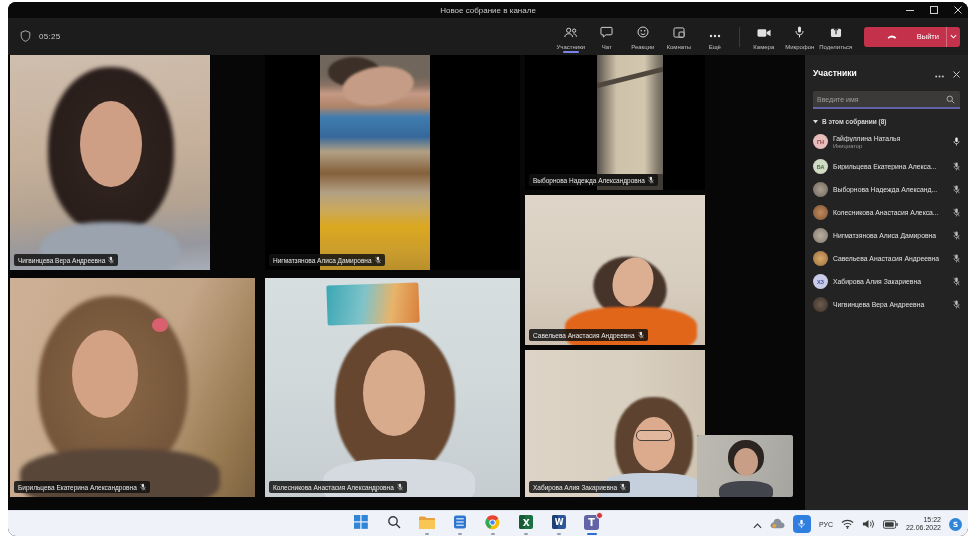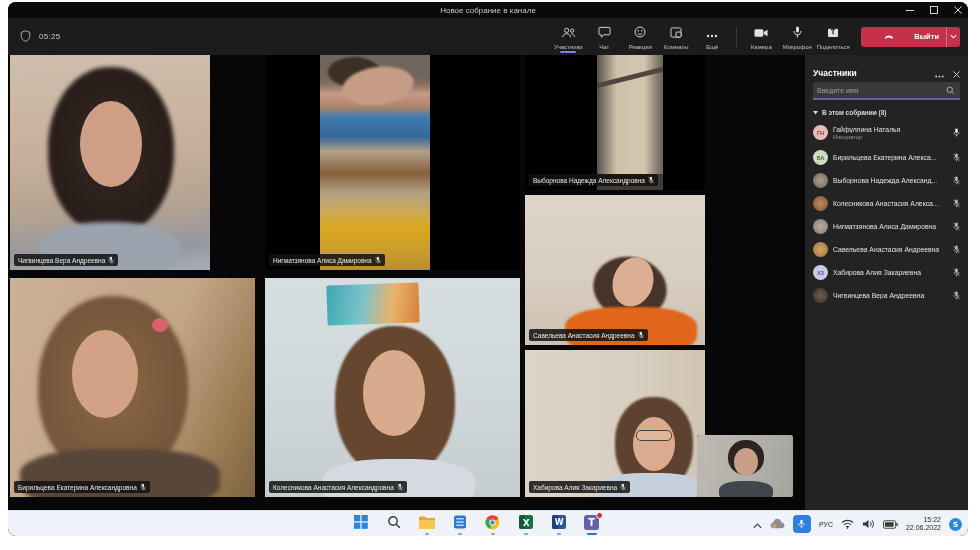--- a/index.html
+++ b/index.html
@@ -16,39 +16,39 @@
   .mtoolbar { position:relative; height:37px; background:#1d1c1c; display:flex; align-items:center; }
   .mt-left { display:flex; align-items:center; gap:8px; padding-left:12px; }
   .timer { font-size:8px; color:#c8c8c8; letter-spacing:.3px; }
   .mt-right { position:absolute; right:8px; top:0; height:37px; display:flex; align-items:center; }
   .tb-btn { position:relative; width:36px; height:37px; display:flex; flex-direction:column; align-items:center; justify-content:center; gap:2px; cursor:pointer; }
   .tb-btn .tb-label { font-size:6px; color:#c0c0c0; white-space:nowrap; }
   .tb-btn.active::after { content:""; position:absolute; bottom:2px; left:50%; transform:translateX(-50%); width:16px; height:2px; background:#7b83eb; border-radius:1px; }
   .tb-sep { width:1px; height:20px; background:#3c3b3b; margin:0 6px; }
   .leave-btn { margin-left:10px; height:20px; display:flex; align-items:stretch; background:#c4314b; border-radius:3px; overflow:hidden; cursor:pointer; }
   .leave-main { display:flex; align-items:center; gap:4px; padding:0 7px; }
-  .leave-main span { font-size:7.5px; color:#fff; font-weight:bold;padding-left:16px; }
+  .leave-main span { font-size:7.5px; color:#fff; font-weight:normal;padding-left:16px; }
   .leave-chev { width:14px; display:flex; align-items:center; justify-content:center; border-left:1px solid rgba(255,255,255,.3); }
 
   
   .content { display:flex; height:455px; }
   .stage { position:relative; flex:1; background:#070707; overflow:hidden; }
 
   .tile { position:absolute; overflow:hidden; background:#000; }
   .video { position:absolute; inset:0; overflow:hidden; }
   .video i { position:absolute; display:block; }
   .tile-label { position:absolute; left:4px; bottom:4px; display:flex; align-items:center; gap:3px; background:rgba(18,18,18,.85); border-radius:2px; padding:2px 4px; z-index:3; }
   .tile-label .lbl-text { font-size:6.5px; color:#e9e9e9; white-space:nowrap; }
 
   
   .panel { width:163px; background:#242323; display:flex; flex-direction:column; padding:9px 8px 0 8px; }
   .panel-head { display:flex; align-items:center; }
   .panel-title { font-size:8.5px; font-weight:bold; color:#fff; flex:1; }
   .panel-head-icons { display:flex; align-items:center; gap:9px; }
-  .searchbox { position:relative; margin-top:0; height:18px; background:#3b3a39; border-radius:2px 2px 0 0; border-bottom:2px solid #6264a7; display:flex; align-items:center; }
+  .searchbox { position:relative; margin-top:9px; height:18px; background:#3b3a39; border-radius:2px 2px 0 0; border-bottom:2px solid #6264a7; display:flex; align-items:center; }
   .searchbox input { flex:1; background:transparent; border:none; outline:none; color:#e0e0e0; font-size:7px; padding:0 4px; width:100%; font-family:"Liberation Sans",sans-serif; }
   .searchbox input::placeholder { color:#9d9c9b; }
   .searchbox .s-icon { padding-right:5px; display:flex; }
   .section-row { margin-top:9px; display:flex; align-items:center; gap:4px; }
   .section-row span { font-size:6.5px; color:#d6d6d6; font-weight:bold; }
   .p-list { margin-top:3px; }
   .p-row { display:flex; align-items:center; gap:5px; height:23px; cursor:pointer; }
   .avatar { width:15px; height:15px; border-radius:50%; flex:0 0 15px; display:flex; align-items:center; justify-content:center; font-size:5.5px; font-weight:bold; }
   .p-name { flex:1; font-size:6.8px; color:#e2e2e2; white-space:nowrap; overflow:hidden; max-width:112px; }
   .p-sub { font-size:5.8px; color:#979695; margin-top:1px; }

